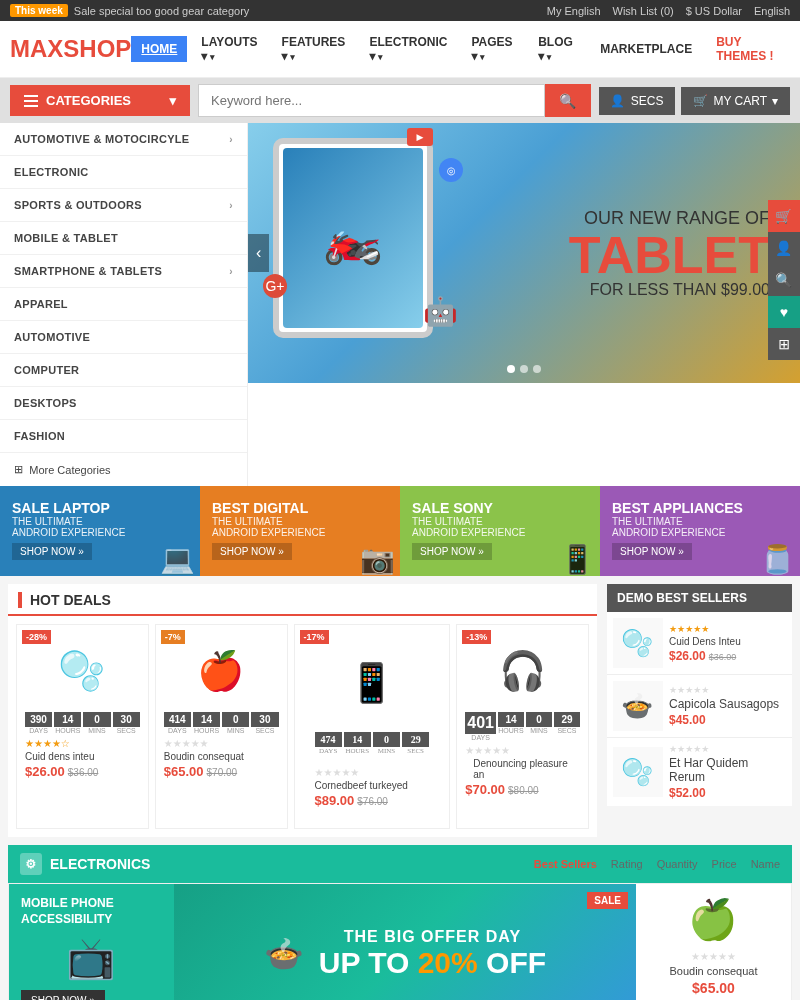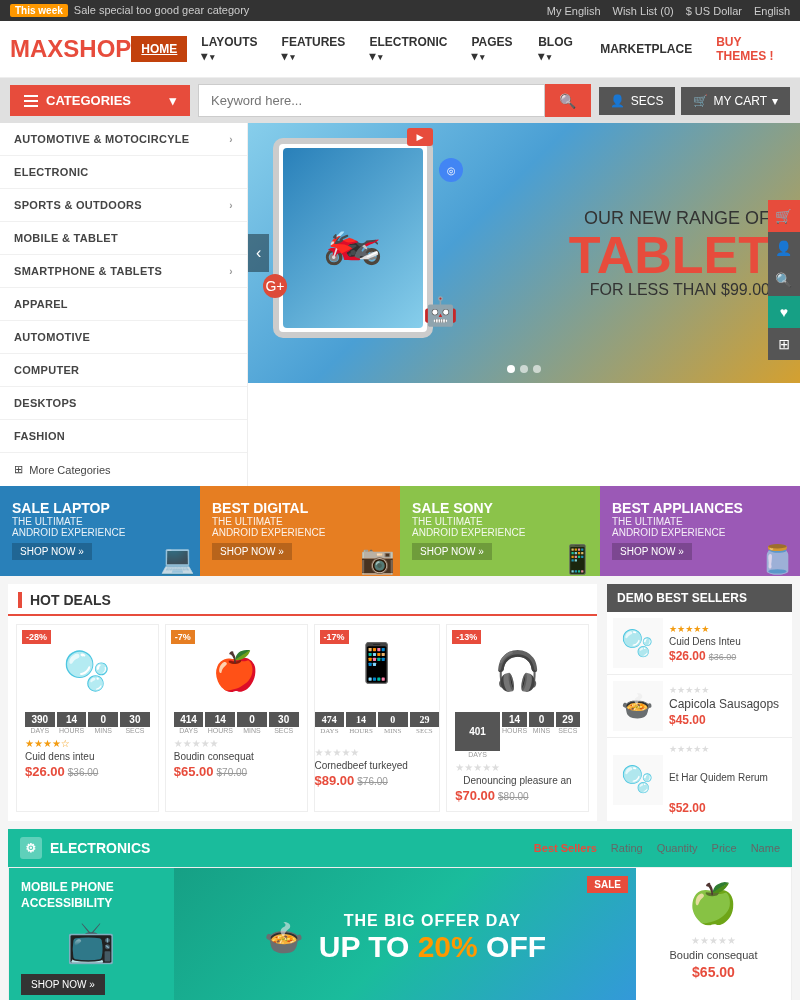--- a/index.html
+++ b/index.html
@@ -1,31 +1,31 @@
 <!DOCTYPE html>
 <html><head>
   <meta charset="utf-8">
   <style>
     * { margin: 0; padding: 0; box-sizing: border-box; }
     body { font-family: Arial, sans-serif; font-size: 12px; background: #f5f5f5; width: 800px; overflow-x: hidden; }
 
     
     .top-bar { background: #333; color: #ccc; font-size: 11px; padding: 4px 10px; display: flex; justify-content: space-between; align-items: center; }
-    .top-bar-left { display: flex; align-items: flex-start; gap: 6px; }
+    .top-bar-left { display: flex; align-items: flex-end; gap: 6px; }
     .this-week { background: #ff9800; color: white; padding: 1px 5px; border-radius: 2px; font-size: 10px; font-weight: bold; }
     .top-bar-right { display: flex; align-items: center; gap: 12px; }
     .top-bar-right span { cursor: pointer; color: #ccc; }
 
     
     .header { background: white; padding: 8px 10px; display: flex; justify-content: center; align-items: center; border-bottom: 1px solid #eee; }
     .logo { font-size: 24px; font-weight: 900; color: #333; }
     .logo span { color: #e74c3c; }
     .nav { display: flex; align-items: center; gap: 4px; }
     .nav a { padding: 6px 10px; font-size: 12px; color: #333; text-decoration: none; font-weight: bold; }
-    .nav a.active { background: #c2410c; color: white; text-decoration: underline; }
+    .nav a.active { background: #3b82f6; color: white; text-decoration: underline; }
     .nav a.buy { color: #e74c3c; font-weight: bold; }
     .nav .has-arrow::after { content: " ▾"; font-size: 9px; }
 
     
     .search-section { background: #e0e0e0; padding: 6px 10px; display: flex; align-items: center; gap: 8px; }
     .categories-btn { background: #e74c3c; color: white; padding: 8px 14px; display: flex; align-items: center; gap: 8px; font-weight: bold; font-size: 13px; cursor: pointer; min-width: 180px; }
     .categories-btn .menu-icon { display: flex; flex-direction: column; gap: 3px; }
     .categories-btn .menu-icon span { width: 14px; height: 2px; background: white; display: block; }
     .categories-btn .arrow { margin-left: auto; }
     .search-bar { flex: 1; display: flex; }
@@ -308,21 +308,21 @@
             <div style="text-align:center;flex:1;">
                 <div style="background:#555;color:white;font-size:10px;font-weight:bold;padding:2px;">30</div>
                 <div style="font-size:7px;color:#999;">SECS</div>
               </div>
           </div>
           <div style="color:#ddd;font-size:10px;">★★★★★</div>
           <div style="font-size:10px;color:#444;margin:2px 0;">Boudin consequat</div>
           <div><span style="color:#e74c3c;font-weight:bold;font-size:13px;">$65.00</span><span style="color:#999;text-decoration:line-through;font-size:10px;margin-left:3px;">$70.00</span></div>
         </div>
 
-        <div style="flex:1; border:1px solid #eee; padding:0; position:relative;">
+        <div style="flex:1; border:1px solid #eee; padding:20px; position:relative;">
           <div style="position:absolute;top:5px;left:5px;background:#e74c3c;color:white;font-size:9px;padding:2px 4px;font-weight:bold;">-17%</div>
           <div style="height:75px;display:flex;align-items:center;justify-content:center;font-size:38px;">📱</div>
           <div style="display:flex;gap:2px;margin:12px 0;font-family:Liberation Serif, serif;">
             <div style="text-align:center;flex:1;">
                 <div style="background:#555;color:white;font-size:10px;font-weight:bold;padding:2px;">474</div>
                 <div style="font-size:7px;color:#999;">DAYS</div>
               </div>
             <div style="text-align:center;flex:1;">
                 <div style="background:#555;color:white;font-size:10px;font-weight:bold;padding:2px;">14</div>
                 <div style="font-size:7px;color:#999;">HOURS</div>
@@ -339,21 +339,21 @@
           <div style="color:#ddd;font-size:10px;">★★★★★</div>
           <div style="font-size:10px;color:#444;margin:2px 0;">Cornedbeef turkeyed</div>
           <div><span style="color:#e74c3c;font-weight:bold;font-size:13px;">$89.00</span><span style="color:#999;text-decoration:line-through;font-size:10px;margin-left:3px;">$76.00</span></div>
         </div>
 
         <div style="flex:1; border:1px solid #eee; padding:8px; position:relative;">
           <div style="position:absolute;top:5px;left:5px;background:#e74c3c;color:white;font-size:9px;padding:2px 4px;font-weight:bold;">-13%</div>
           <div style="height:75px;display:flex;align-items:center;justify-content:center;font-size:38px;">🎧</div>
           <div style="display:flex;gap:2px;margin:4px 0;">
             <div style="text-align:center;flex:1;">
-                <div style="background:#555;color:white;font-size:10px;font-weight:bold;padding:14px;">401</div>
+                <div style="background:#555;color:white;font-size:16px;font-weight:bold;padding:2px;">401</div>
                 <div style="font-size:7px;color:#999;">DAYS</div>
               </div>
             <div style="text-align:center;flex:1;">
                 <div style="background:#555;color:white;font-size:10px;font-weight:bold;padding:2px;">14</div>
                 <div style="font-size:7px;color:#999;">HOURS</div>
               </div>
             <div style="text-align:center;flex:1;">
                 <div style="background:#555;color:white;font-size:10px;font-weight:bold;padding:2px;">0</div>
                 <div style="font-size:7px;color:#999;">MINS</div>
               </div>
@@ -387,21 +387,21 @@
           <div style="color:#ddd;font-size:9px;">★★★★★</div>
           <div style="font-size:12px;color:#444;margin:2px 0;">Capicola Sausagops</div>
           <div><span style="color:#e74c3c;font-weight:bold;font-size:12px;">$45.00</span></div>
         </div>
       </div>
 
       <div style="background:white;padding:6px;display:flex;gap:6px;align-items:center;">
         <div style="width:50px;height:50px;display:flex;align-items:center;justify-content:center;font-size:26px;background:#f9f9f9;flex-shrink:0;">🫧</div>
         <div>
           <div style="color:#ddd;font-size:9px;">★★★★★</div>
-          <div style="font-size:10px;color:#444;margin:18px 0;">Et Har Quidem Rerum</div>
+          <div style="font-size:12px;color:#444;margin:2px 0;">Et Har Quidem Rerum</div>
           <div><span style="color:#e74c3c;font-weight:bold;font-size:12px;">$52.00</span></div>
         </div>
       </div>
     </div>
   </div>
 </div>
 
 <div style="margin:0 0 0; background:#f5f5f5; padding:0 8px 10px;">
   <div class="electronics-header">
     <div class="electronics-title">

